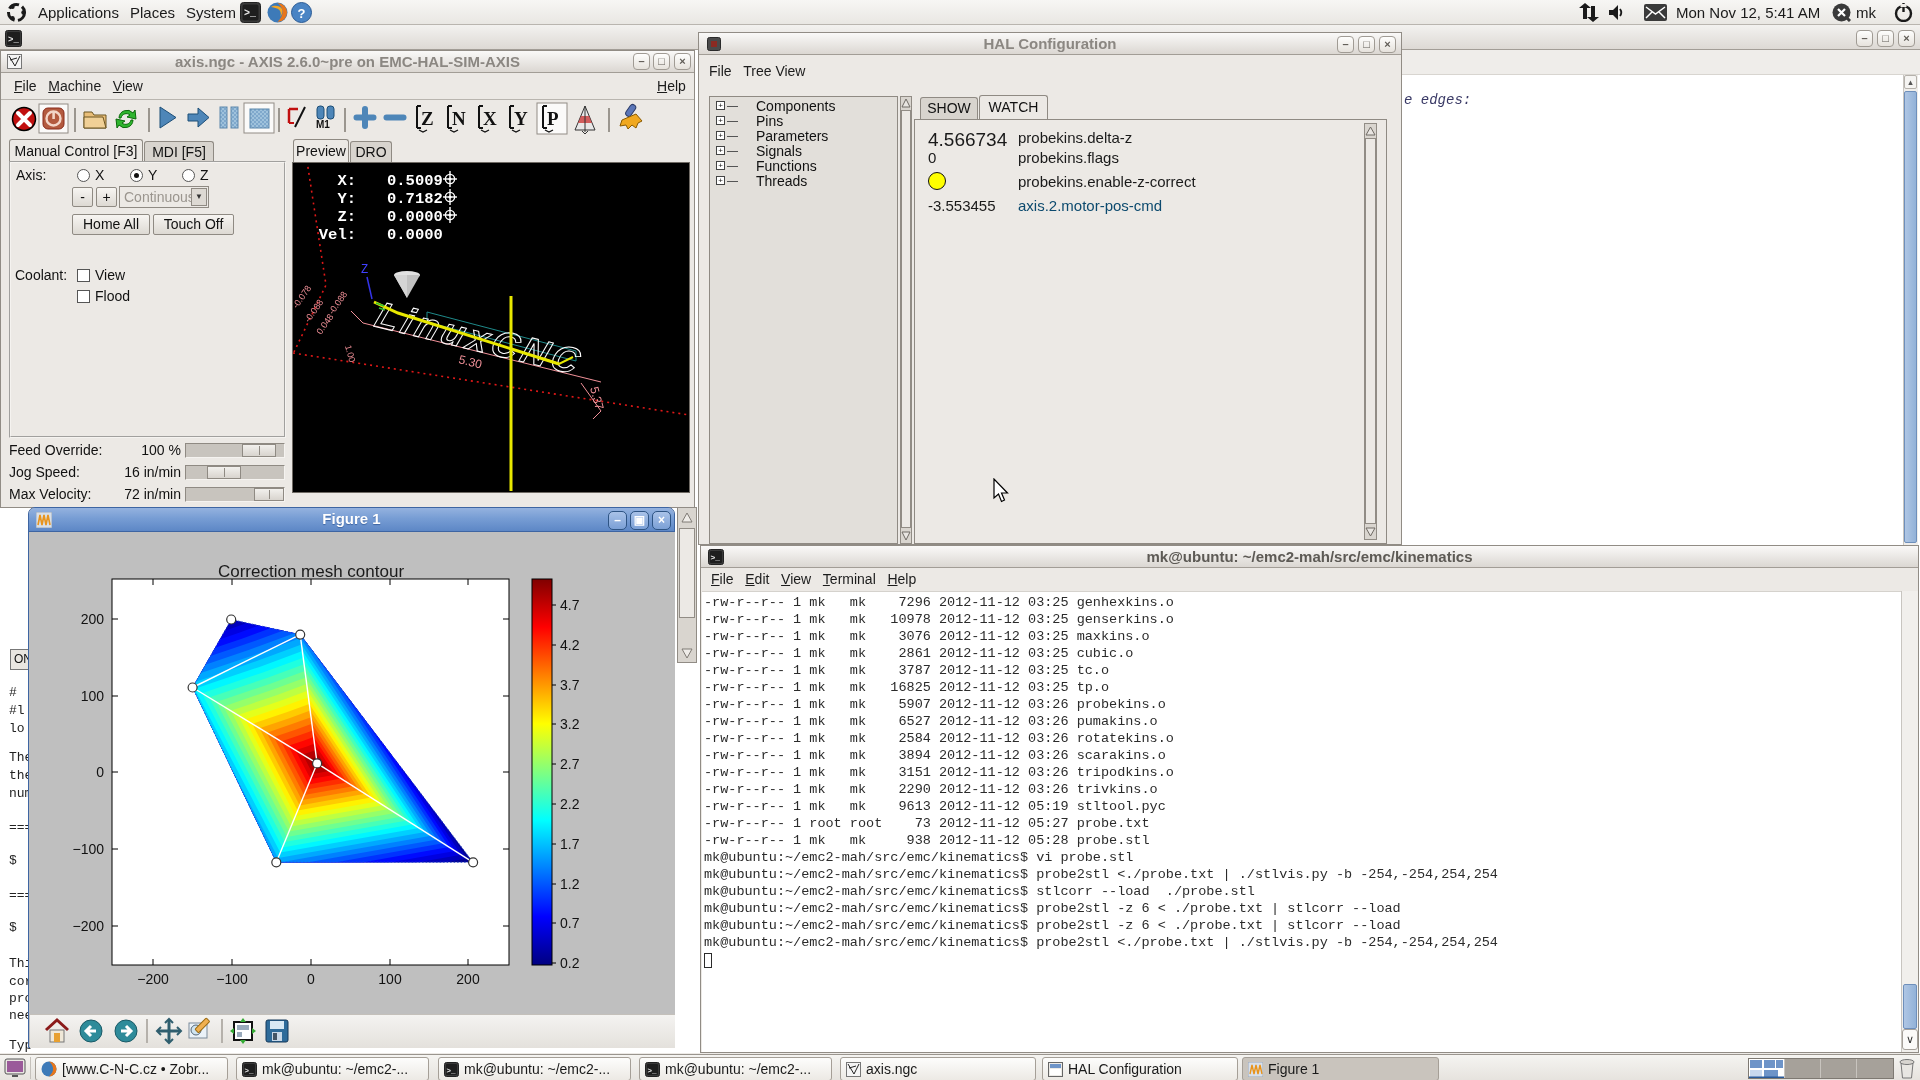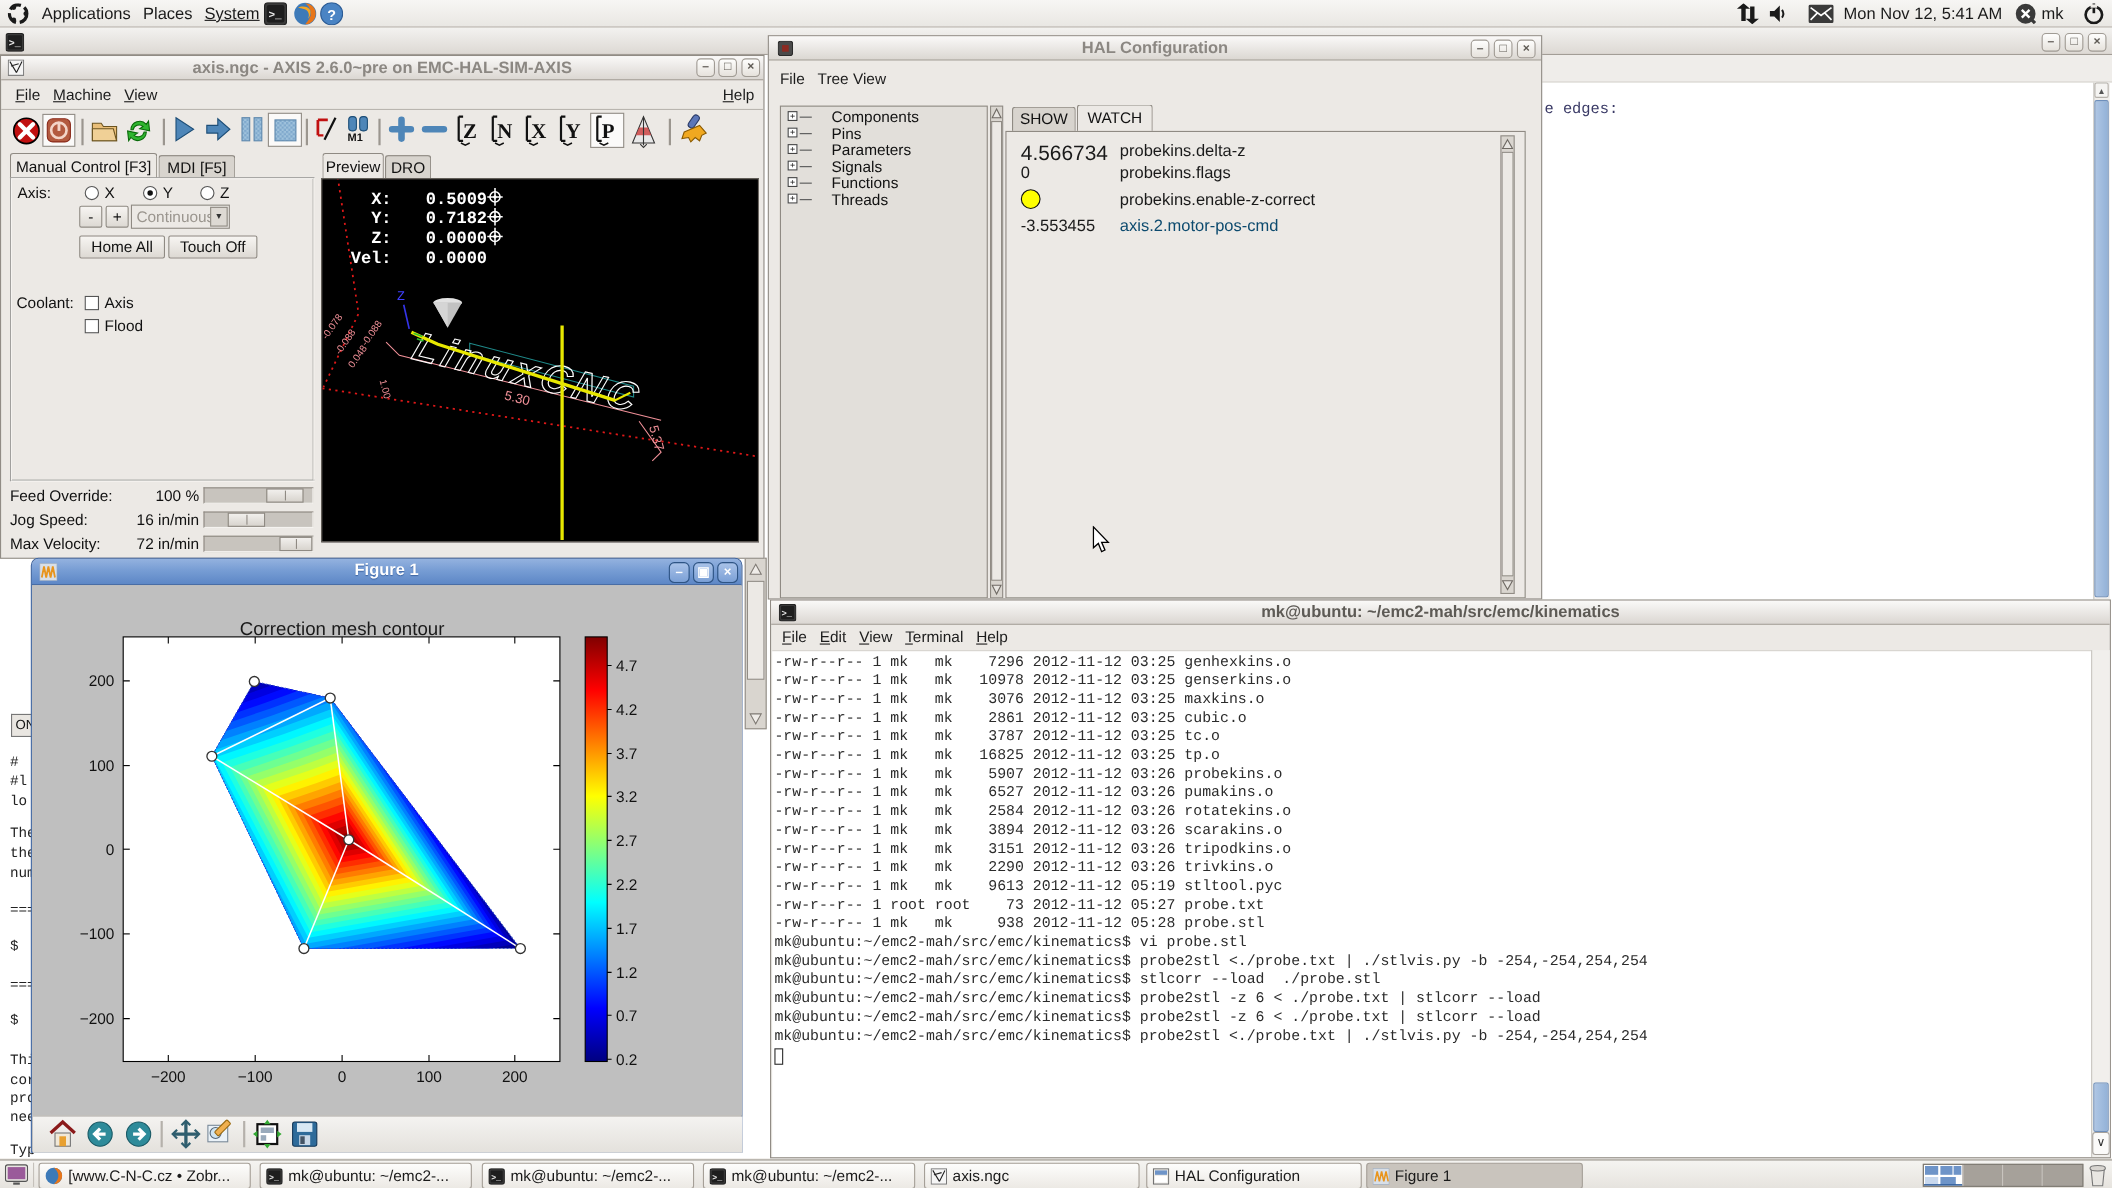--- a/index.html
+++ b/index.html
@@ -38,21 +38,21 @@
 <svg class="abs" style="left:5px;top:30px" width="17" height="17">
     <rect x="0.5" y="0.5" width="16" height="16" rx="2" fill="#3A3A3A" stroke="#222"></rect>
     <rect x="2" y="2" width="13" height="13" rx="1" fill="#1E1E1E"></rect>
     <text x="3" y="12" fill="#E8E8E8" font-size="9" font-weight="bold" font-family="Liberation Mono">&gt;_</text>
   </svg>
 <div class="wbtn" style="left:1856px;top:30px;">–</div>
 <div class="wbtn" style="left:1877px;top:30px;">□</div>
 <div class="wbtn" style="left:1898px;top:30px;">×</div>
 <div class="abs" style="left:0;top:50px;width:1920px;height:1003px;background:#fff;"></div>
 <div class="abs" style="left:1400px;top:50px;width:520px;height:25px;background:#EFEDEA;border-bottom:1px solid #D8D5D0;"></div>
-<div class="abs mono" style="left:1404px;top:92px;font-size:14px;color:#3a3a66;">e edges:</div>
+<div class="abs mono" style="left:1404px;top:92px;font-size:14px;color:#3a3a66;font-style:italic;">e edges:</div>
 <div class="abs" style="left:1903px;top:75px;width:15px;height:470px;background:#F0EEEB;border-left:1px solid #C8C5C0;"></div>
 <div class="abs" style="left:1904px;top:75px;width:13px;height:14px;background:#F5F4F2;border:1px solid #B5B1AB;border-radius:2px;color:#555;font-size:9px;text-align:center;line-height:12px;">▴</div>
 <div class="abs" style="left:1904px;top:91px;width:13px;height:452px;background:linear-gradient(90deg,#AFC6E4,#93B2D8);border:1px solid #6E8FBB;border-radius:2px;"></div>
 <div class="abs mono" style="left:9px;top:685px;font-size:13px;color:#222;">#&nbsp;</div>
 <div class="abs mono" style="left:9px;top:703px;font-size:13px;color:#222;">#l</div>
 <div class="abs mono" style="left:9px;top:721px;font-size:13px;color:#222;">lo</div>
 <div class="abs mono" style="left:9px;top:750px;font-size:13px;color:#222;">The</div>
 <div class="abs mono" style="left:9px;top:768px;font-size:13px;color:#222;">the</div>
 <div class="abs mono" style="left:9px;top:786px;font-size:13px;color:#222;">num</div>
 <div class="abs mono" style="left:9px;top:820px;font-size:13px;color:#222;">===</div>
@@ -297,21 +297,21 @@
 <div class="rb" style="left:181px;top:118px;"></div>
     <div class="rowlab" style="left:199px;top:116px;">Z</div>
 <div class="btn" style="left:71px;top:136px;width:21px;height:20px;line-height:18px;">-</div>
 <div class="btn" style="left:95px;top:136px;width:21px;height:20px;line-height:18px;">+</div>
 <div class="abs" style="left:118px;top:135px;width:90px;height:22px;background:#ECE9E5;border:1px solid #8f8a83;font-size:14px;color:#9a958e;line-height:20px;padding-left:4px;">Continuous</div>
 <div class="abs" style="left:190px;top:137px;width:16px;height:18px;background:#DDD9D3;border:1px solid #8f8a83;font-size:8px;text-align:center;line-height:16px;color:#333;">▼</div>
 <div class="btn" style="left:71px;top:163px;width:78px;height:21px;line-height:19px;">Home All</div>
 <div class="btn" style="left:152px;top:163px;width:81px;height:21px;line-height:19px;">Touch Off</div>
 <div class="rowlab" style="left:14px;top:216px;">Coolant:</div>
 <div class="cb" style="left:76px;top:218px;"></div>
-    <div class="rowlab" style="left:94px;top:216px;">Axis</div>
+    <div class="rowlab" style="left:94px;top:216px;">View</div>
 <div class="cb" style="left:76px;top:239px;"></div>
     <div class="rowlab" style="left:94px;top:237px;">Flood</div>
 <div class="rowlab" style="left:8px;top:391px;">Feed Override:</div>
 <div class="rowlab" style="left:105px;top:391px;width:75px;text-align:right;">100 %</div>
 <div class="trough" style="left:184px;top:392px;width:100px;"></div>
 <div class="shandle" style="left:241px;top:393px;width:34px;"></div>
 <div class="abs" style="left:258px;top:395px;width:1px;height:9px;background:#8f8a83;"></div>
 <div class="rowlab" style="left:8px;top:413px;">Jog Speed:</div>
 <div class="rowlab" style="left:105px;top:413px;width:75px;text-align:right;">16 in/min</div>
 <div class="trough" style="left:184px;top:414px;width:100px;"></div>
@@ -559,21 +559,21 @@
 </div>
 <div class="abs" style="left:0;top:0;width:1920px;height:25px;background:linear-gradient(#F7F6F4,#E9E7E3);border-bottom:1px solid #b9b5af;">
 <svg class="abs" style="left:7px;top:3px" width="19" height="19">
       <circle cx="9.5" cy="9.5" r="8" fill="none" stroke="#1a1a1a" stroke-width="3" stroke-dasharray="11,3.5"></circle>
       <circle cx="16.5" cy="9.5" r="2.2" fill="#1a1a1a"></circle>
       <circle cx="5.5" cy="3.8" r="2.2" fill="#1a1a1a"></circle>
       <circle cx="5.5" cy="15.2" r="2.2" fill="#1a1a1a"></circle>
     </svg>
 <div class="abs" style="left:38px;top:4px;font-size:15px;color:#1a1a1a;">Applications</div>
 <div class="abs" style="left:130px;top:4px;font-size:15px;color:#1a1a1a;">Places</div>
-<div class="abs" style="left:186px;top:4px;font-size:15px;color:#1a1a1a;text-decoration:underline;">System</div>
+<div class="abs" style="left:186px;top:4px;font-size:15px;color:#1a1a1a;">System</div>
 <svg class="abs" style="left:240px;top:2px" width="21" height="21">
       <rect x="0.5" y="0.5" width="20" height="20" rx="3" fill="#3A3A3A" stroke="#222"></rect>
       <rect x="2.5" y="2.5" width="16" height="16" rx="2" fill="#1E1E1E"></rect>
       <text x="4" y="14" fill="#E8E8E8" font-size="10" font-weight="bold" font-family="Liberation Mono">&gt;_</text>
     </svg>
 <svg class="abs" style="left:267px;top:2px" width="21" height="21">
       <circle cx="10.5" cy="10.5" r="10" fill="#3D7AB8"></circle>
       <path d="M10.5,1 A9.5,9.5 0 0 1 20,10.5 A9.5,9.5 0 0 1 10.5,20 C14,16 16,13 15.5,9 C15,5.5 13,3 10.5,1 Z" fill="#E8761A"></path>
       <path d="M4,5 C7,3 13,3.5 15,7 C16,9.5 15,13 13,15 C15,11 13,7.5 10,6.5 C7.5,5.8 5.5,5 4,5 Z" fill="#F5A623"></path>
     </svg>

